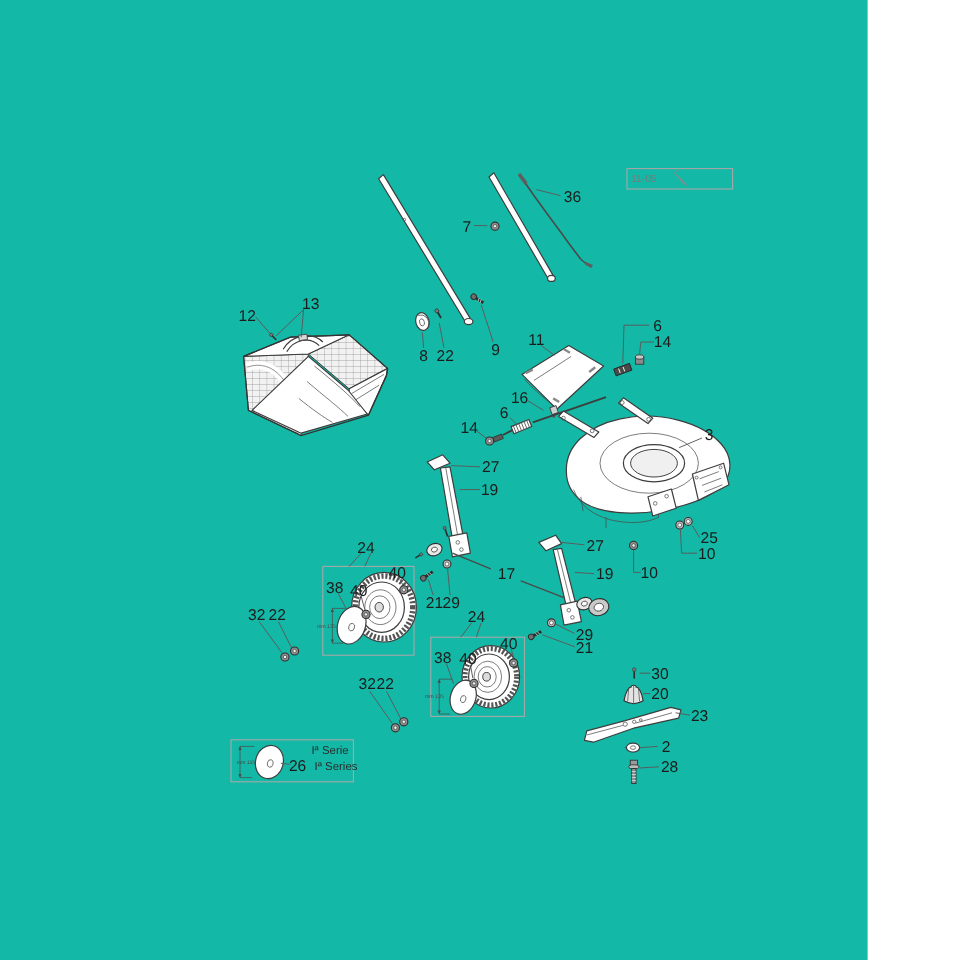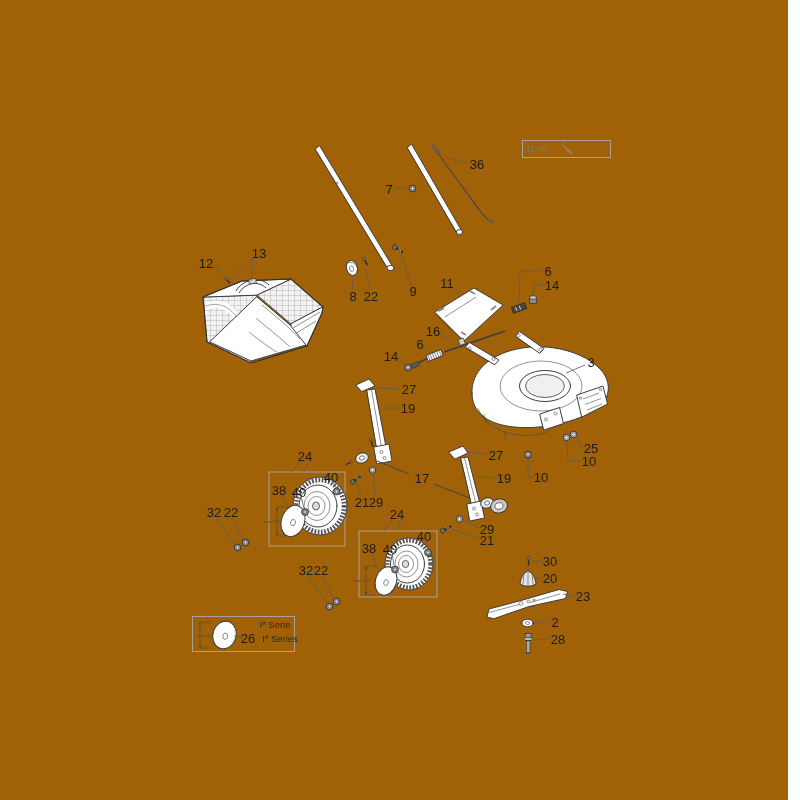--- a/index.html
+++ b/index.html
@@ -1,16 +1,16 @@
 <!DOCTYPE html>
 <html><head>
 <meta charset="utf-8">
 <style>
   html,body{margin:0;padding:0;background:#fff;}
-  #stage{position:relative;width:788px;height:800px;background:#a16207;overflow:hidden;
+  #stage{position:relative;width:723px;height:800px;background:#14b8a6;overflow:hidden;
          font-family:"Liberation Sans",sans-serif;text-align:right;}
   svg{position:absolute;left:0;top:0;}
   .callout{font-family:"Liberation Sans",sans-serif;font-size:13px;fill:#1c1c1c;text-anchor:middle;}
   .leader{stroke:#5a5a5a;stroke-width:0.8;fill:none;}
   .rev-text{font-family:"Liberation Sans",sans-serif;font-size:8.5px;fill:#7a7a7a;}
   .series-text{font-family:"Liberation Sans",sans-serif;font-size:9.5px;fill:#2a2a2a;text-anchor:middle;}
   .dim-text{font-family:"Liberation Sans",sans-serif;font-size:4.4px;fill:#4a4a4a;text-anchor:middle;}
   .part{stroke:#3d3d3d;stroke-width:1;fill:#ffffff;stroke-linejoin:round;stroke-linecap:round;}
   .thin{stroke:#4a4a4a;stroke-width:0.6;fill:none;}
   .box{fill:none;stroke:#a8a8a8;stroke-width:0.9;}

